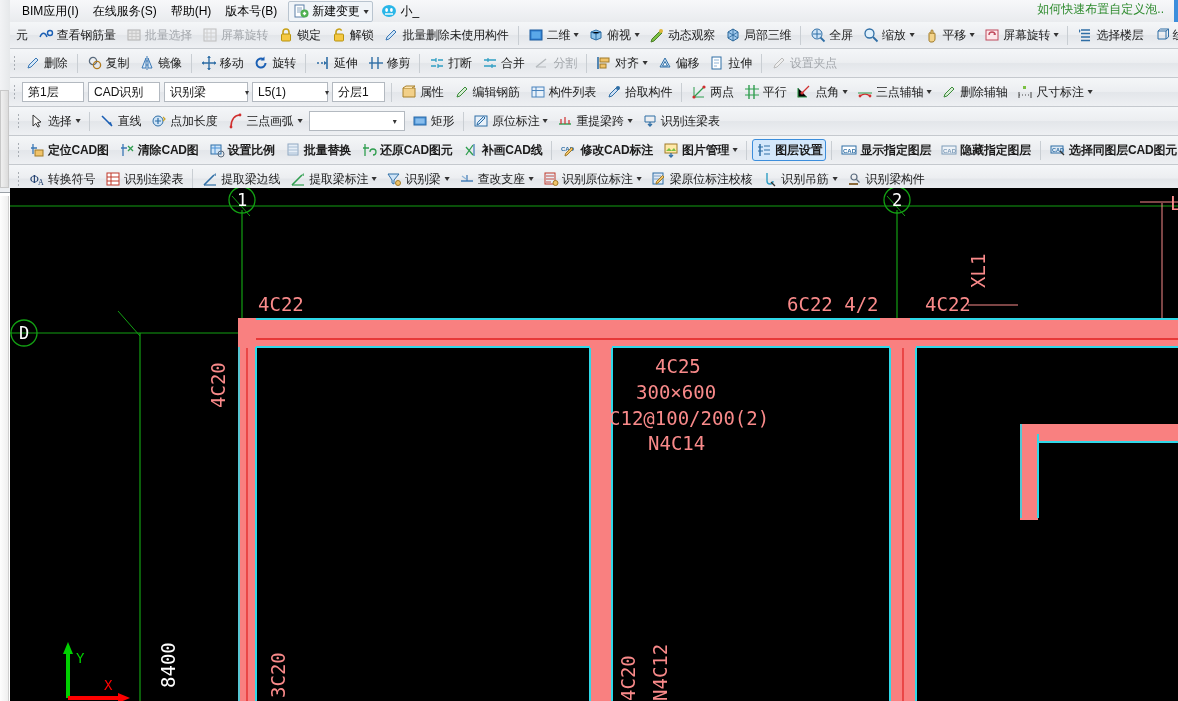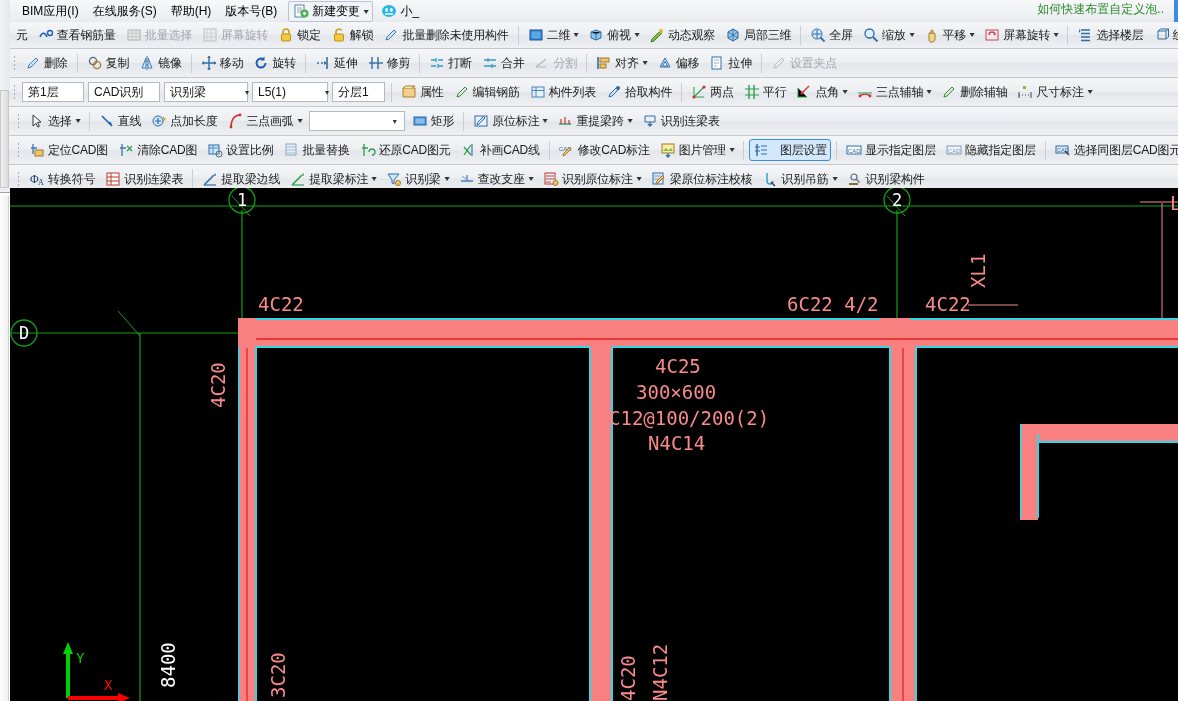--- a/index.html
+++ b/index.html
@@ -20,21 +20,21 @@
     white-space: nowrap; overflow: hidden;
     font-size: 12px; color: #1b1b1b;
     padding: 0 2px;
   }
   .item {
     display: inline-flex; align-items: center;
     height: 22px; padding: 0 3px; margin: 0 1px;
     border: 1px solid transparent; border-radius: 3px;
     cursor: default; line-height: 1;
   }
-  .item.sel { border-color: #3c8edc; background: #d4e8fb; gap: 8px; }
+  .item.sel { border-color: #3c8edc; background: #d4e8fb; }
   .item.dim { color: #a2a6ab; }
   .lbl { margin-left: 3px; font-size: 12px; letter-spacing: -.2px; }
   .ico { width: 16px; height: 16px; display: inline-block; position: relative; flex: 0 0 16px; }
   .car { margin-left: 4px; font-size: 8px; color: #333; transform: scaleX(1.3); }
   .sep { width: 1px; height: 19px; background: #c9ced3; margin: 0 4px; flex: 0 0 1px; }
   .grip {
     width: 5px; height: 18px; flex: 0 0 5px; margin: 0 3px 0 1px;
     background-image: radial-gradient(circle, #a8adb3 40%, transparent 42%);
     background-size: 3px 4px; background-repeat: repeat-y; background-position: 1px 1px;
   }
@@ -519,21 +519,21 @@
     </span>
     <span class="item">
       <span class="ico"><svg width="16" height="16" viewBox="0 0 16 16">
             <path d="M3 3h10v6H3z" fill="none" stroke="#2f6ea5"></path>
             <path d="M8 9v4M6 11l2 2 2-2" stroke="#2f6ea5" stroke-width="1.3" fill="none"></path>
           </svg></span>
       <span class="lbl">识别连梁表</span>
     </span>
   </div>
 
-  <div class="tb" style="height:29px;">
+  <div class="tb" style="height:29px;font-weight:bold;">
     <span class="grip" style="margin-left:14px"></span>
     <span class="item">
       <span class="ico"><svg width="16" height="16" viewBox="0 0 16 16">
             <path d="M4 2v10M2 6h6" stroke="#3b78b5" stroke-width="1.3"></path>
             <rect x="6" y="8" width="8" height="6" fill="#f0c36a" stroke="#a07a28"></rect>
           </svg></span>
       <span class="lbl">定位CAD图</span>
     </span>
     <span class="item">
       <span class="ico"><svg width="16" height="16" viewBox="0 0 16 16">

